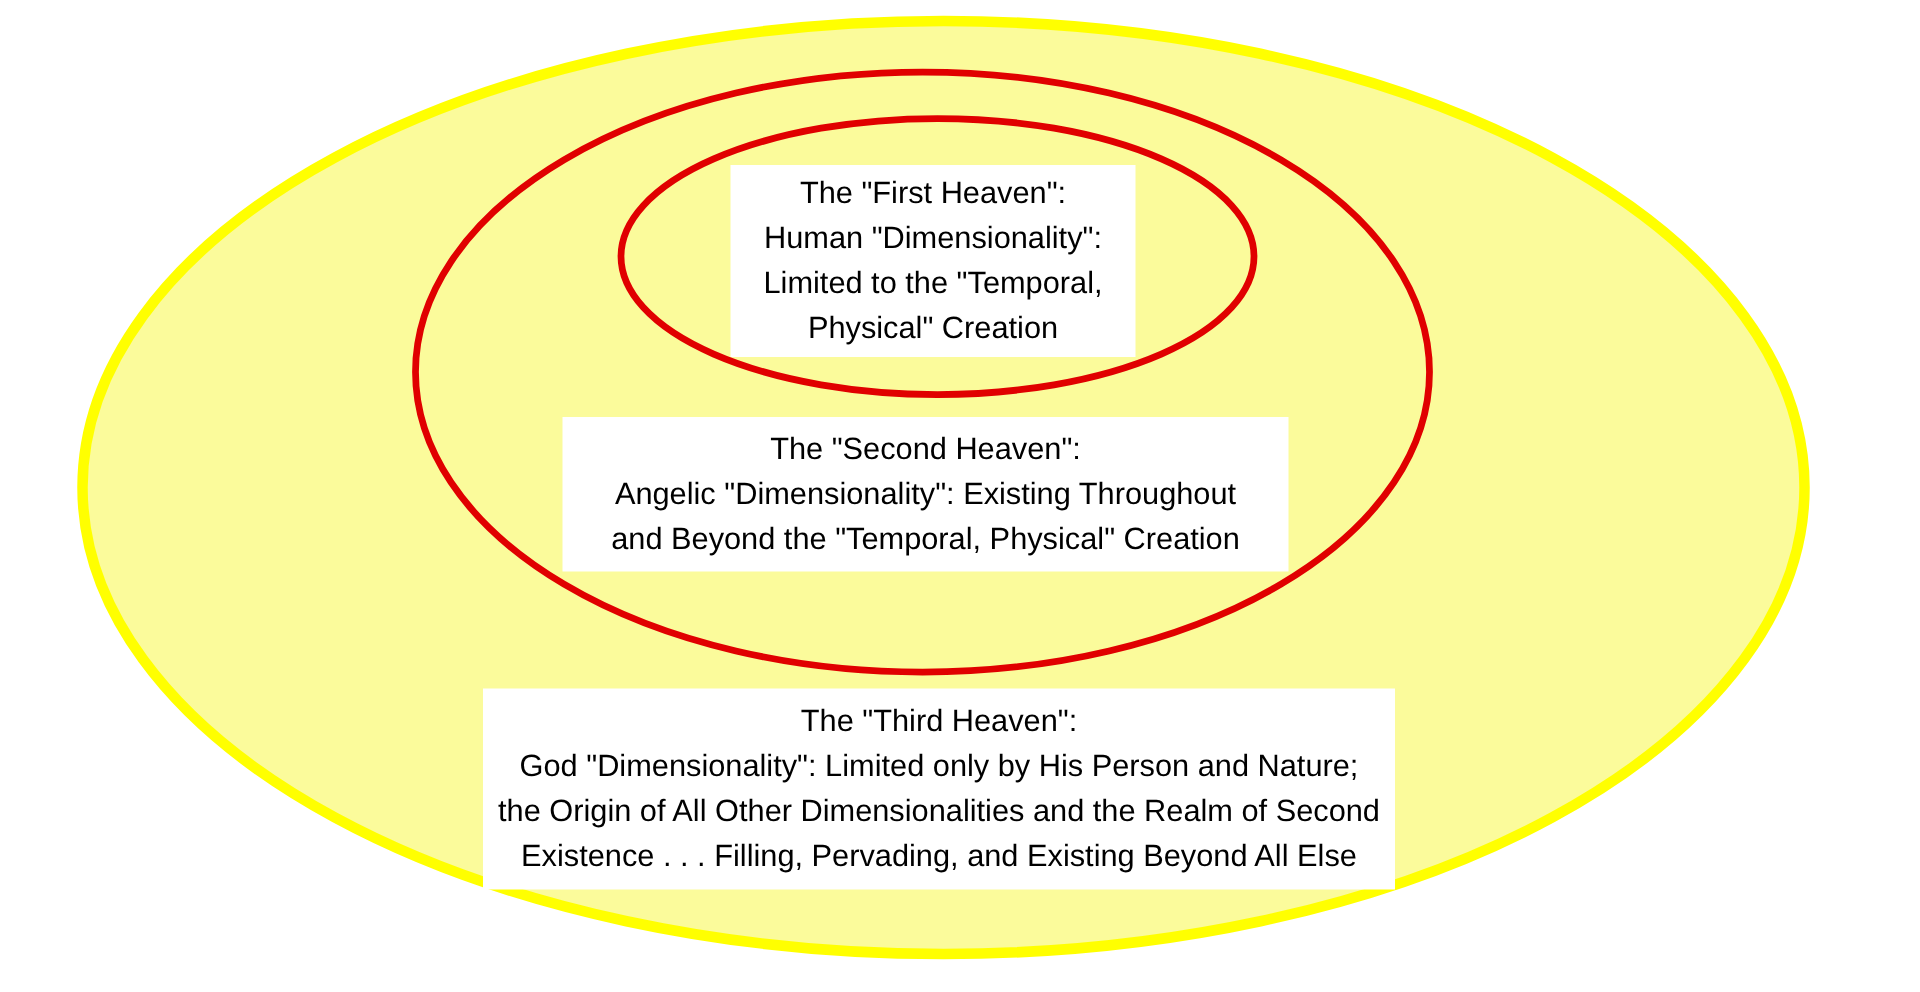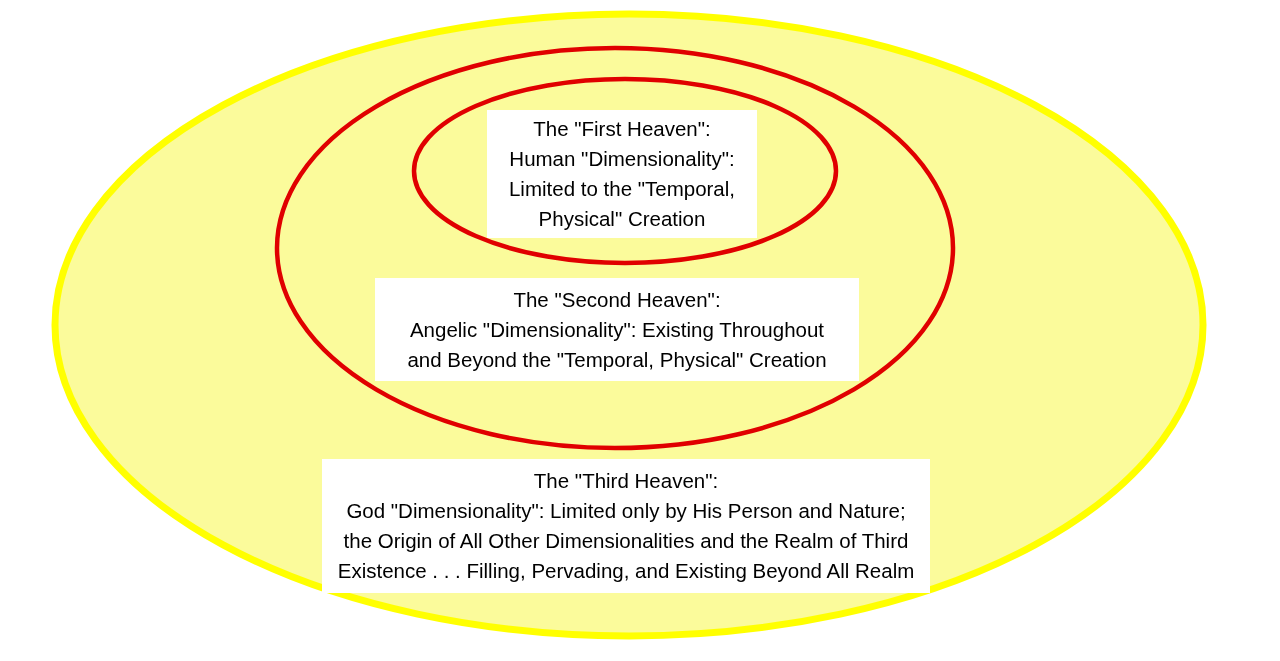--- a/index.html
+++ b/index.html
@@ -86,17 +86,17 @@
 
   <div class="text-box" id="second-heaven-box" style="background: rgb(255, 255, 255); color: rgb(0, 0, 0);">
     <span class="text-line">The "Second Heaven":</span>
     <span class="text-line">Angelic "Dimensionality":  Existing Throughout</span>
     <span class="text-line">and Beyond the "Temporal, Physical" Creation</span>
   </div>
 
   <div class="text-box" id="third-heaven-box" style="background: rgb(255, 255, 255); color: rgb(0, 0, 0);">
     <span class="text-line">The "Third Heaven":</span>
     <span class="text-line">God "Dimensionality":  Limited only by His Person and Nature;</span>
-    <span class="text-line">the Origin of All Other Dimensionalities and the Realm of Third</span>
-    <span class="text-line">Existence . . . Filling, Pervading, and Existing Beyond All Realm</span>
+    <span class="text-line">the Origin of All Other Dimensionalities and the Realm of Second</span>
+    <span class="text-line">Existence . . . Filling, Pervading, and Existing Beyond All Else</span>
   </div>
 
 </div>
 
 </body></html>

